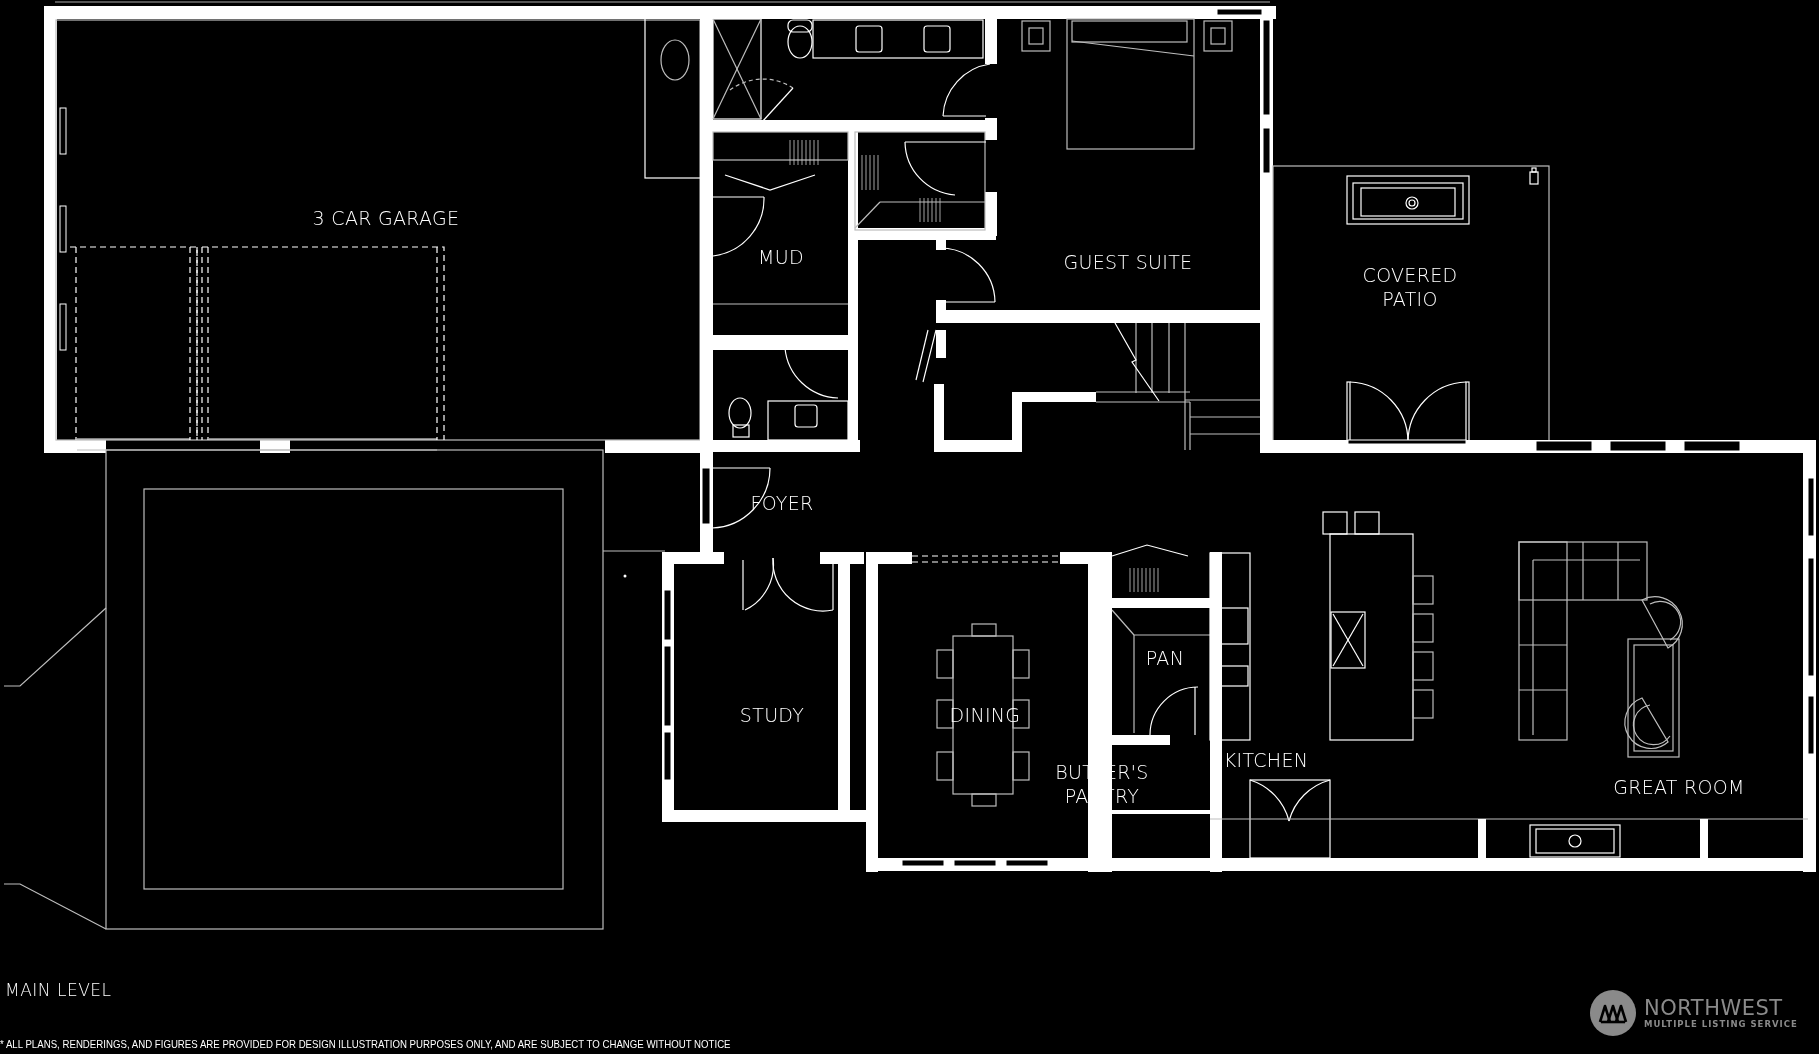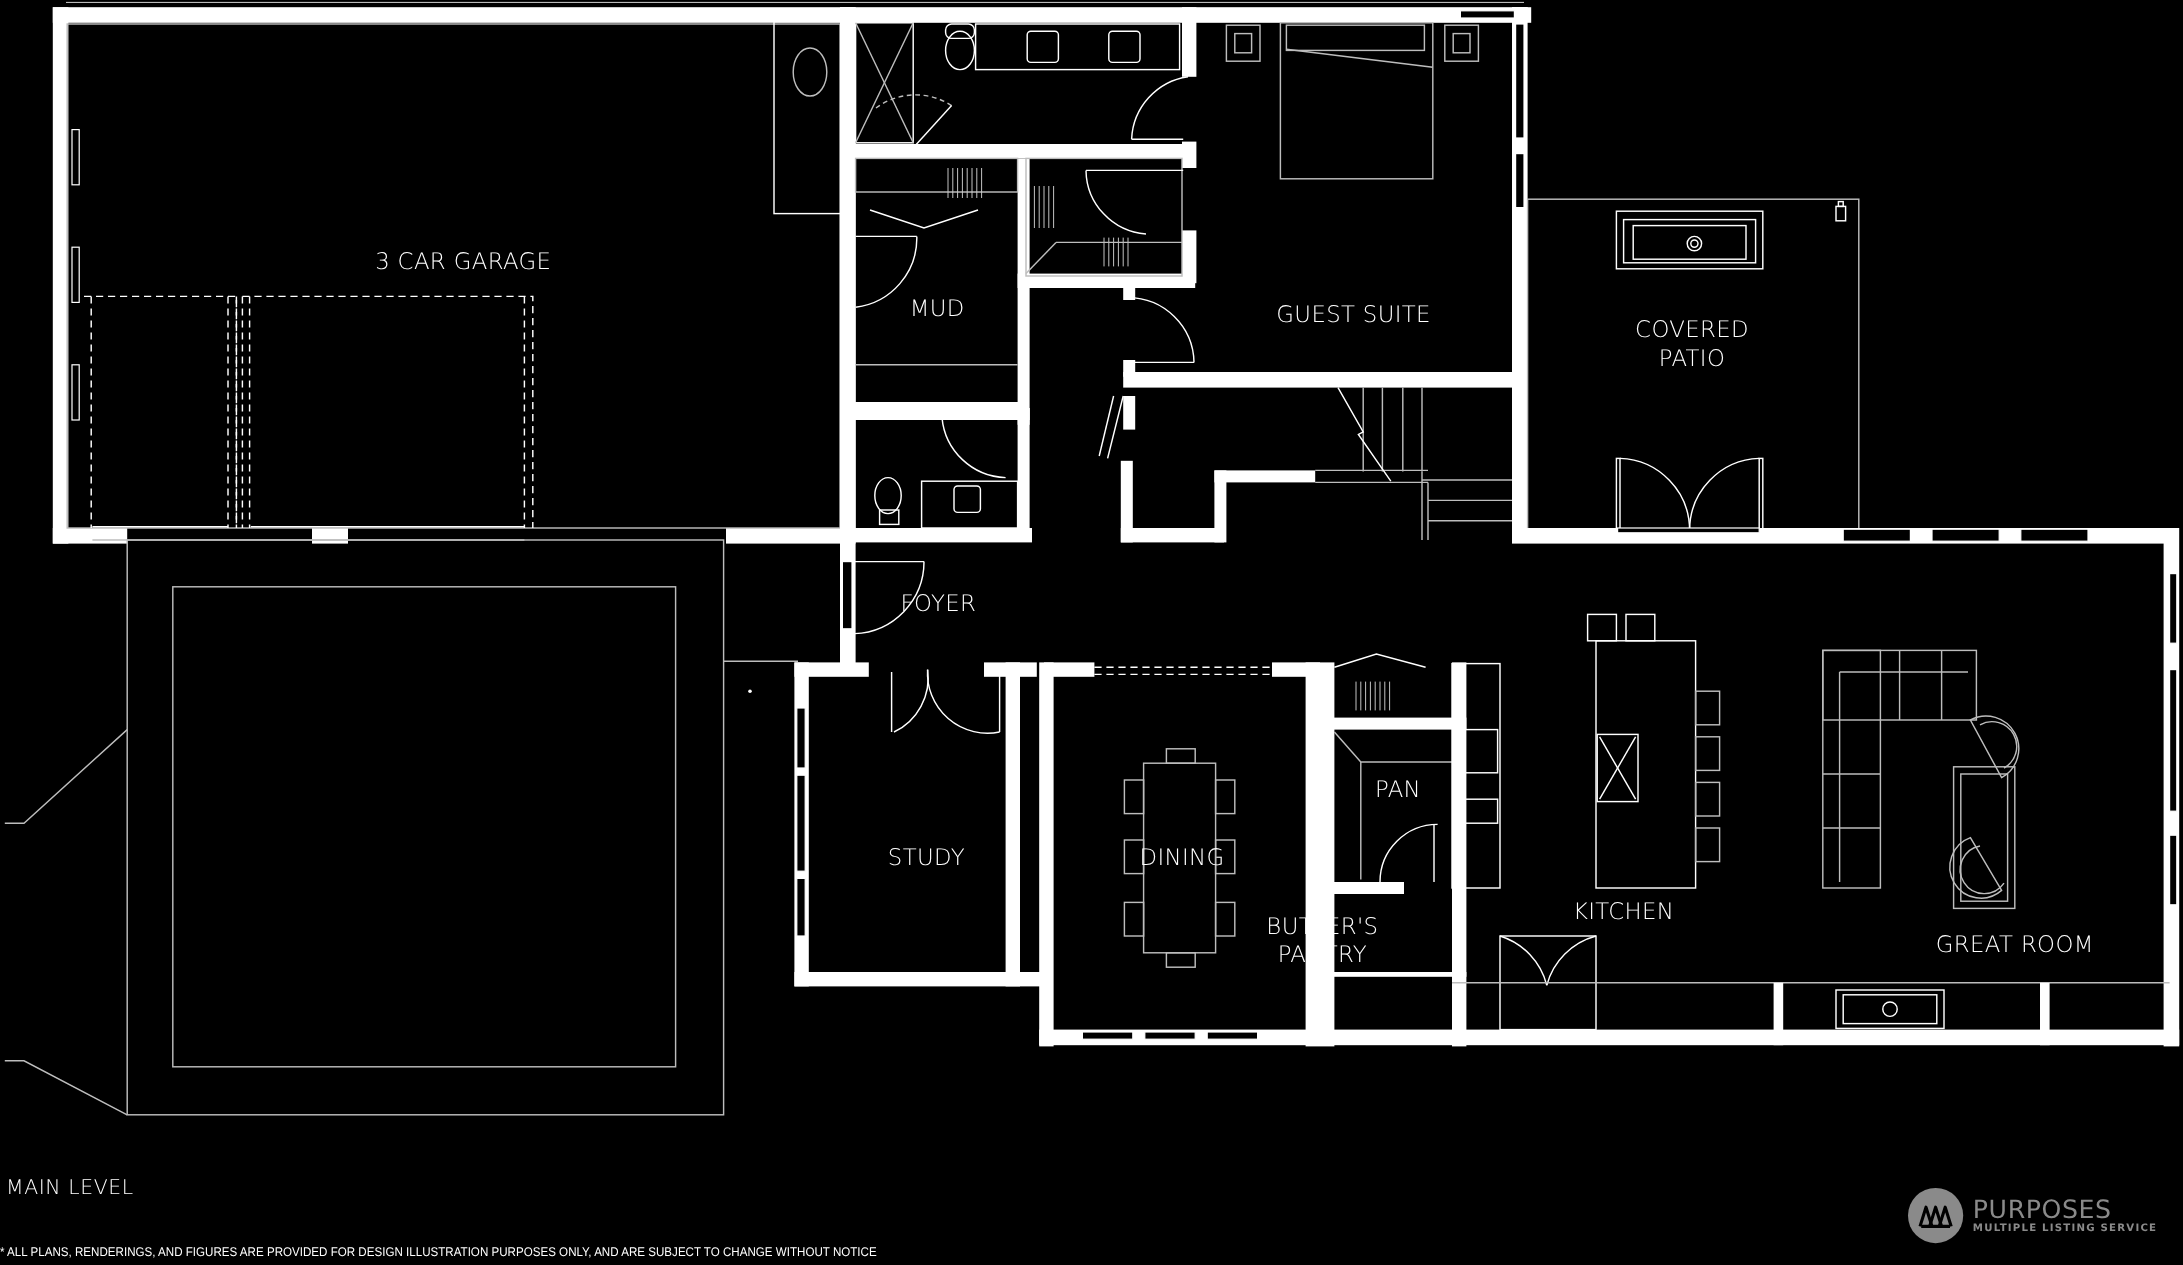--- a/index.html
+++ b/index.html
@@ -343,34 +343,34 @@
   <div>PATIO</div>
 </div>
 <div class="room-label" style="left:782px; top:491px;">FOYER</div>
 <div class="room-label" style="left:772px; top:703px;">STUDY</div>
 <div class="room-label" style="left:985px; top:703px;">DINING</div>
 <div class="room-label" style="left:1165px; top:646px;">PAN</div>
 <div class="room-label" style="left:1102px; top:760px;">
   <div>BUTLER'S</div>
   <div>PANTRY</div>
 </div>
-<div class="room-label" style="left:1353px; top:748px;">KITCHEN</div>
+<div class="room-label" style="left:1266px; top:748px;">KITCHEN</div>
 <div class="room-label" style="left:1649px; top:775px;margin-left:30px;">GREAT ROOM</div>
 
 <div class="level-title">MAIN LEVEL</div>
 <div class="disclaimer">* ALL PLANS, RENDERINGS, AND FIGURES ARE PROVIDED FOR DESIGN ILLUSTRATION PURPOSES ONLY, AND ARE SUBJECT TO CHANGE WITHOUT NOTICE</div>
 
 <div class="nwmls">
   <div class="nwmls-logo">
     <svg width="30" height="22" viewBox="0 0 30 22" xmlns="http://www.w3.org/2000/svg">
       <g fill="none" stroke="#000" stroke-width="2.6" stroke-linejoin="round">
         <polyline points="2,20 7,4 12,20"></polyline>
         <polyline points="10,20 15,4 20,20"></polyline>
         <polyline points="18,20 23,4 28,20"></polyline>
         <line x1="3" y1="20" x2="27" y2="20"></line>
       </g>
     </svg>
   </div>
   <div class="nwmls-text">
-    <span class="nwmls-name">PURPOSES</span>
+    <span class="nwmls-name">NORTHWEST</span>
     <span class="nwmls-sub">MULTIPLE LISTING SERVICE</span>
   </div>
 </div>
 
 </body></html>

